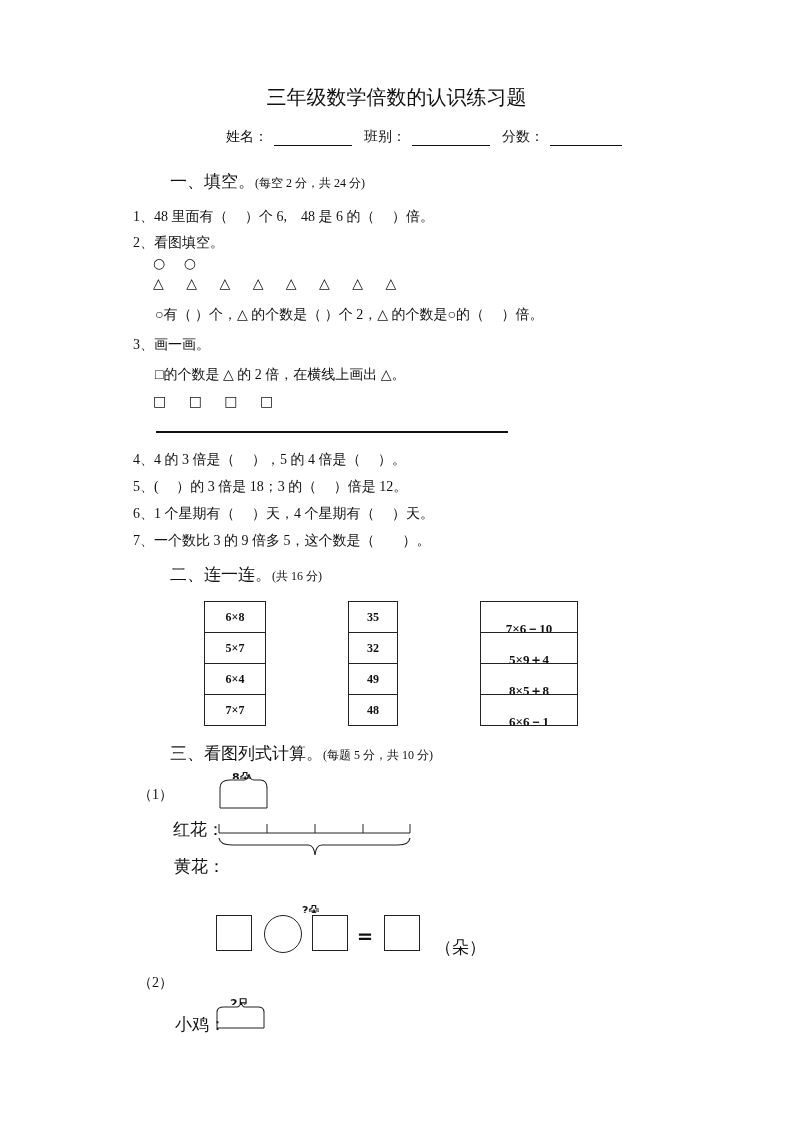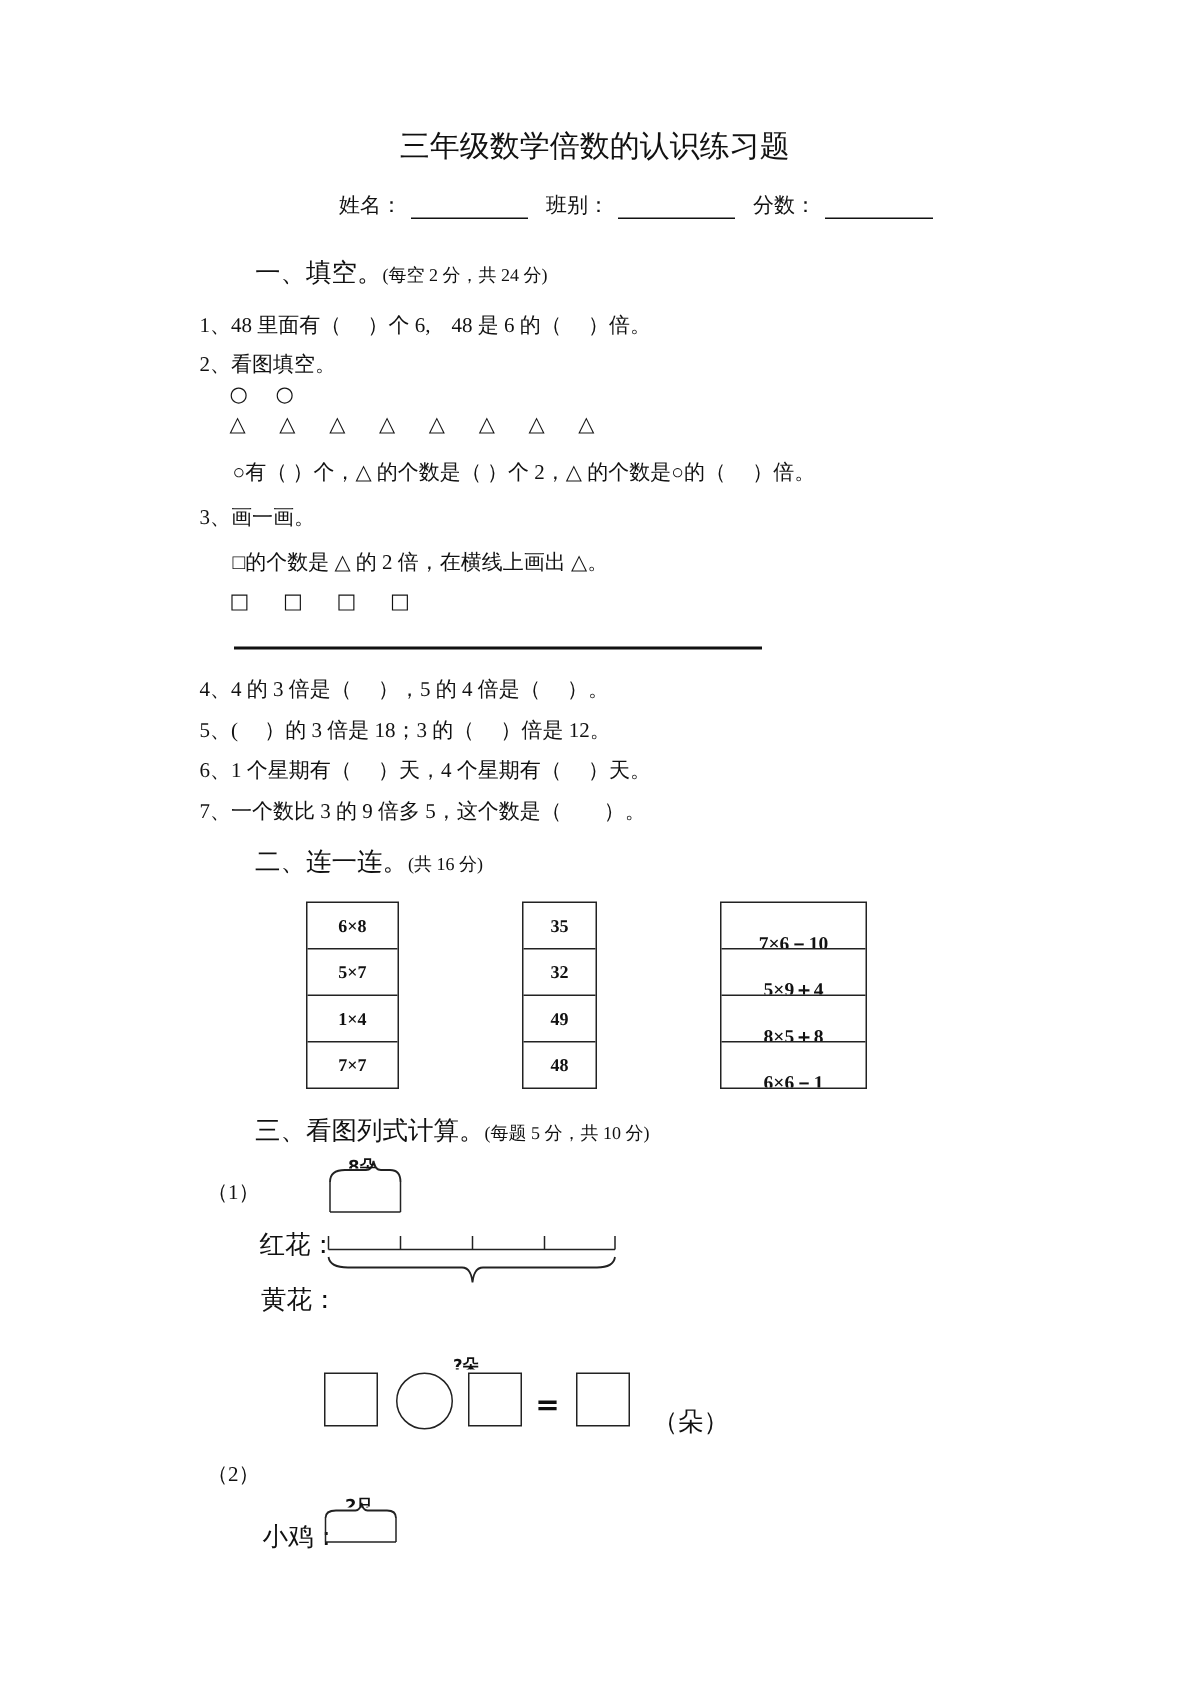--- a/index.html
+++ b/index.html
@@ -59,21 +59,21 @@
 <div class="abs q" style="top:505px">6、1 个星期有（　 ）天，4 个星期有（　 ）天。</div>
 <div class="abs q" style="top:532px">7、一个数比 3 的 9 倍多 5，这个数是（　　）。</div>
 
 <div class="abs sec" style="top:563px">
   <span>二、连一连。</span><small>(共 16 分)</small>
 </div>
 
 <div class="col" style="left:204px;top:601px;width:60px">
   <div class="cell">6×8</div>
   <div class="cell">5×7</div>
-  <div class="cell">1×4</div>
+  <div class="cell">6×4</div>
   <div class="cell">7×7</div>
 </div>
 <div class="col" style="left:348px;top:601px;width:48px">
   <div class="cell">35</div>
   <div class="cell">32</div>
   <div class="cell">49</div>
   <div class="cell">48</div>
 </div>
 <div class="col" style="left:480px;top:601px;width:96px">
   <div class="cell clip">

